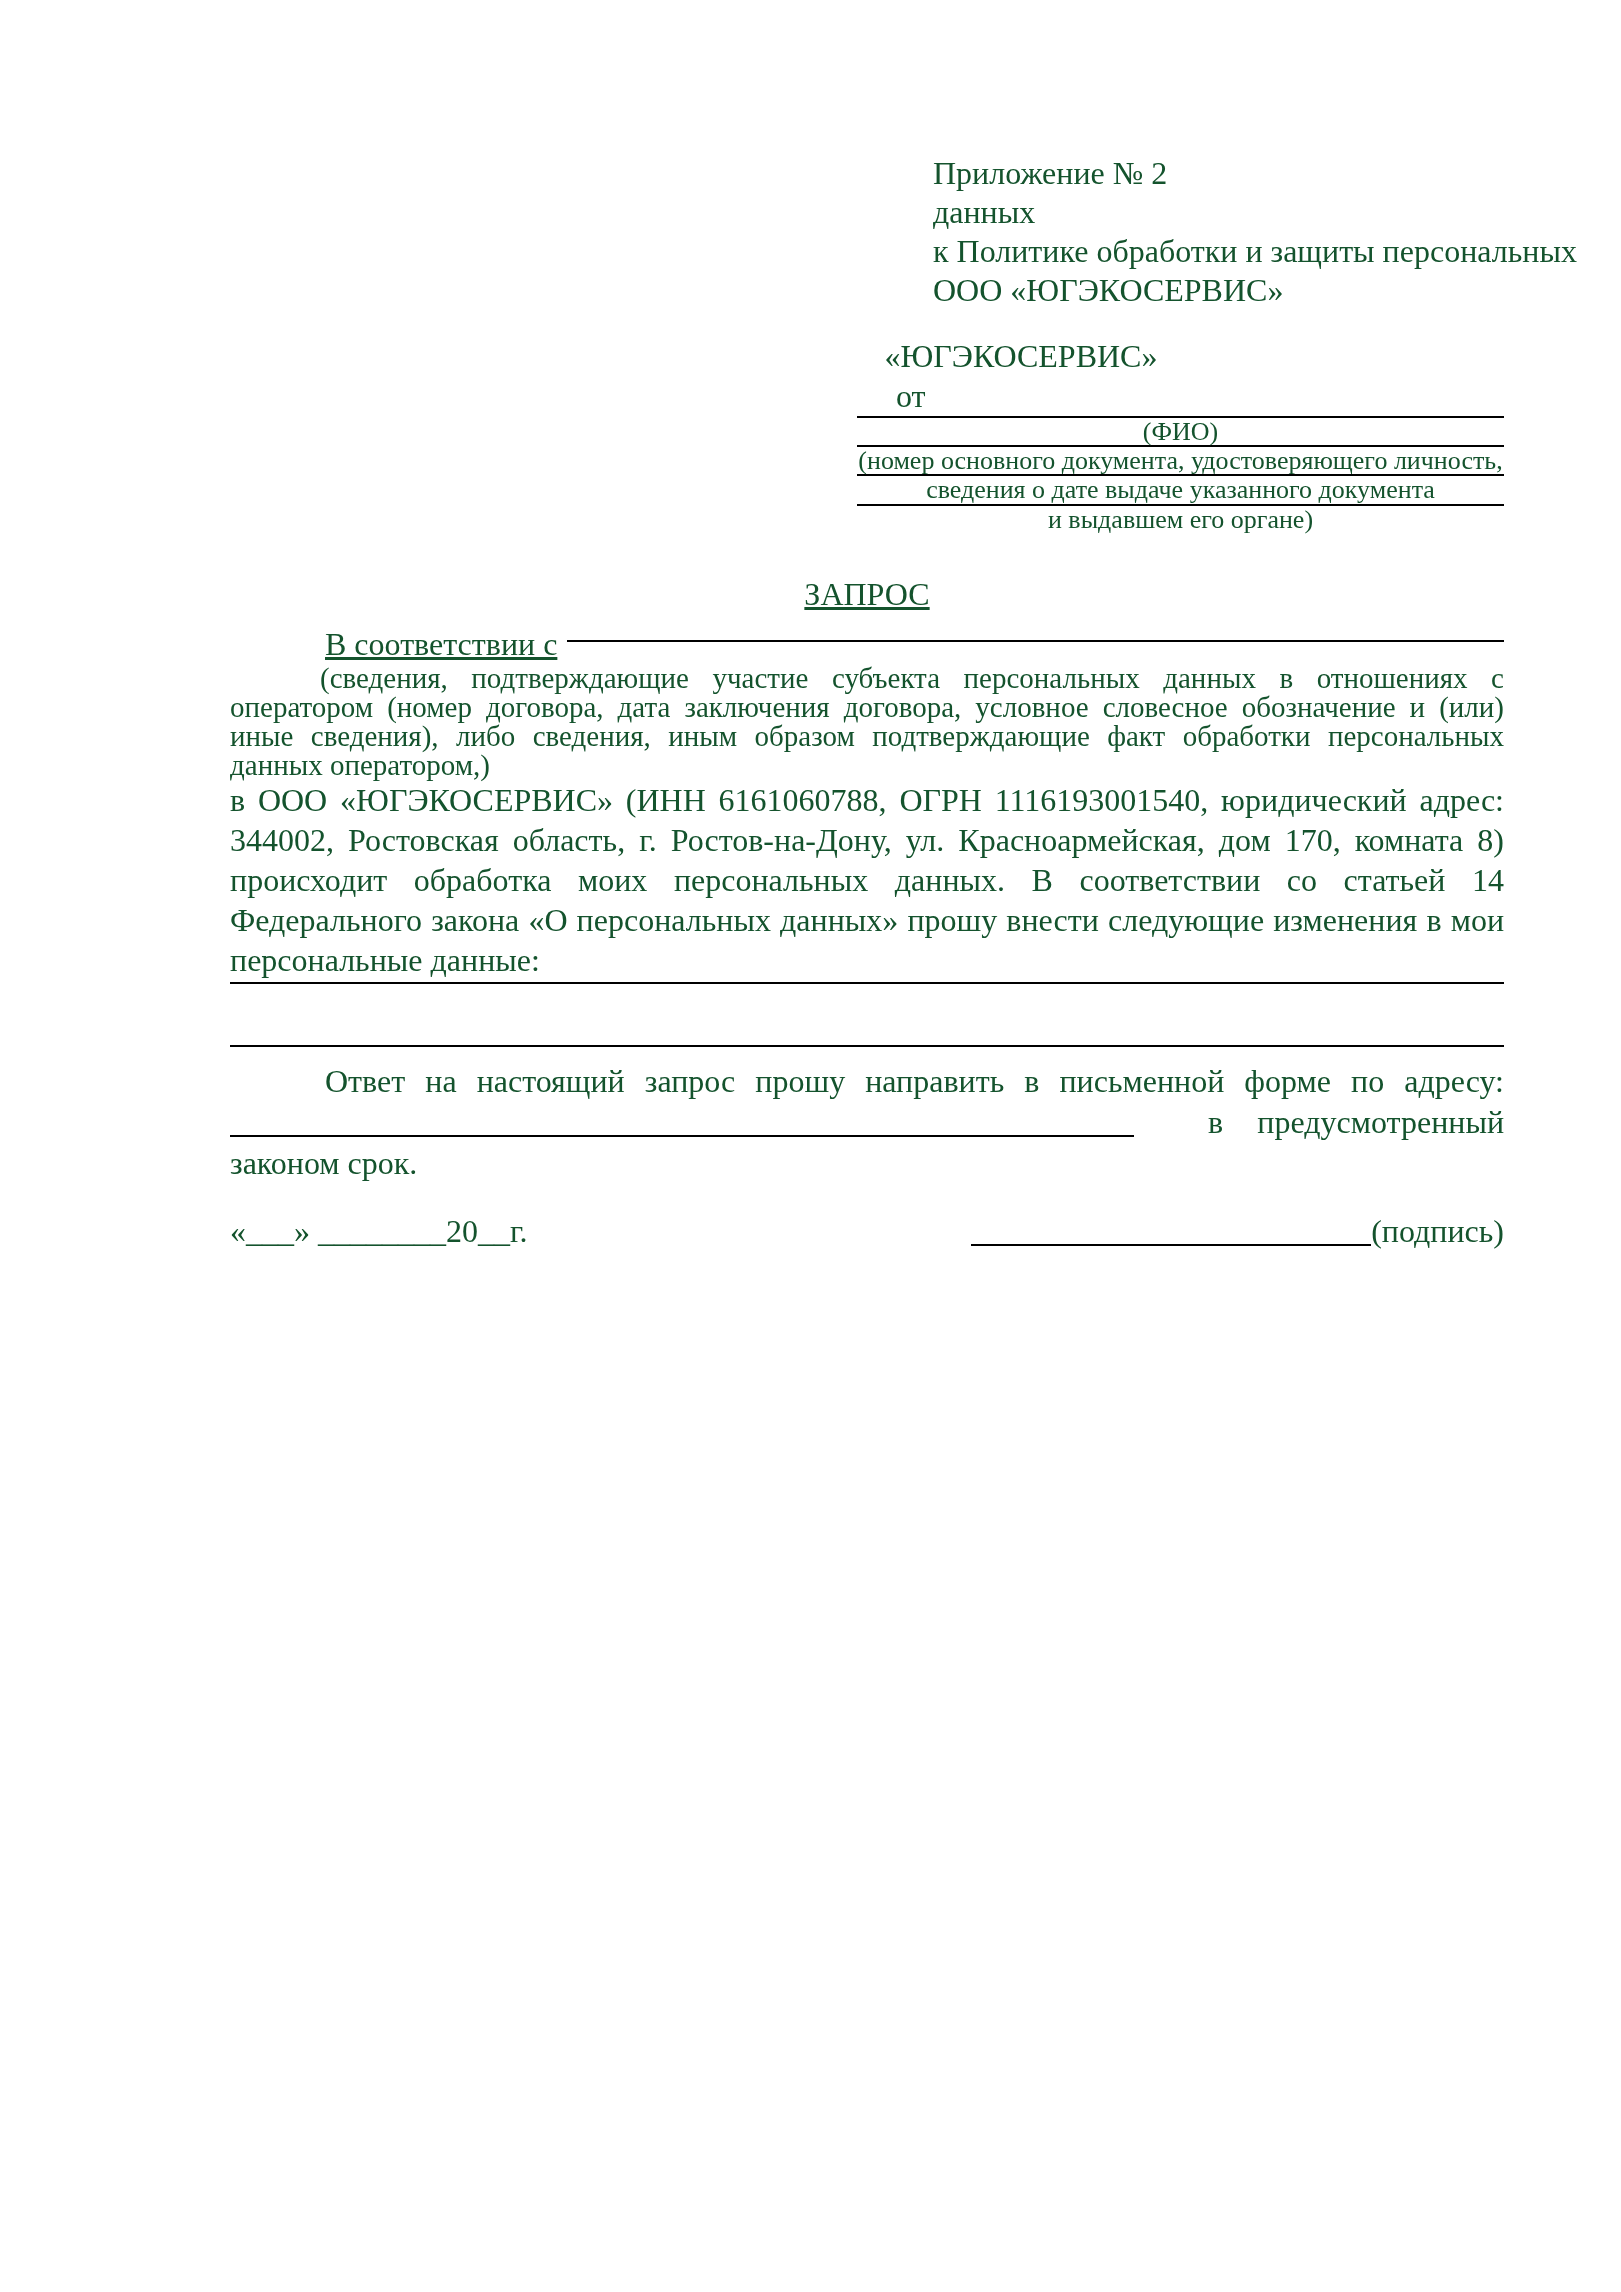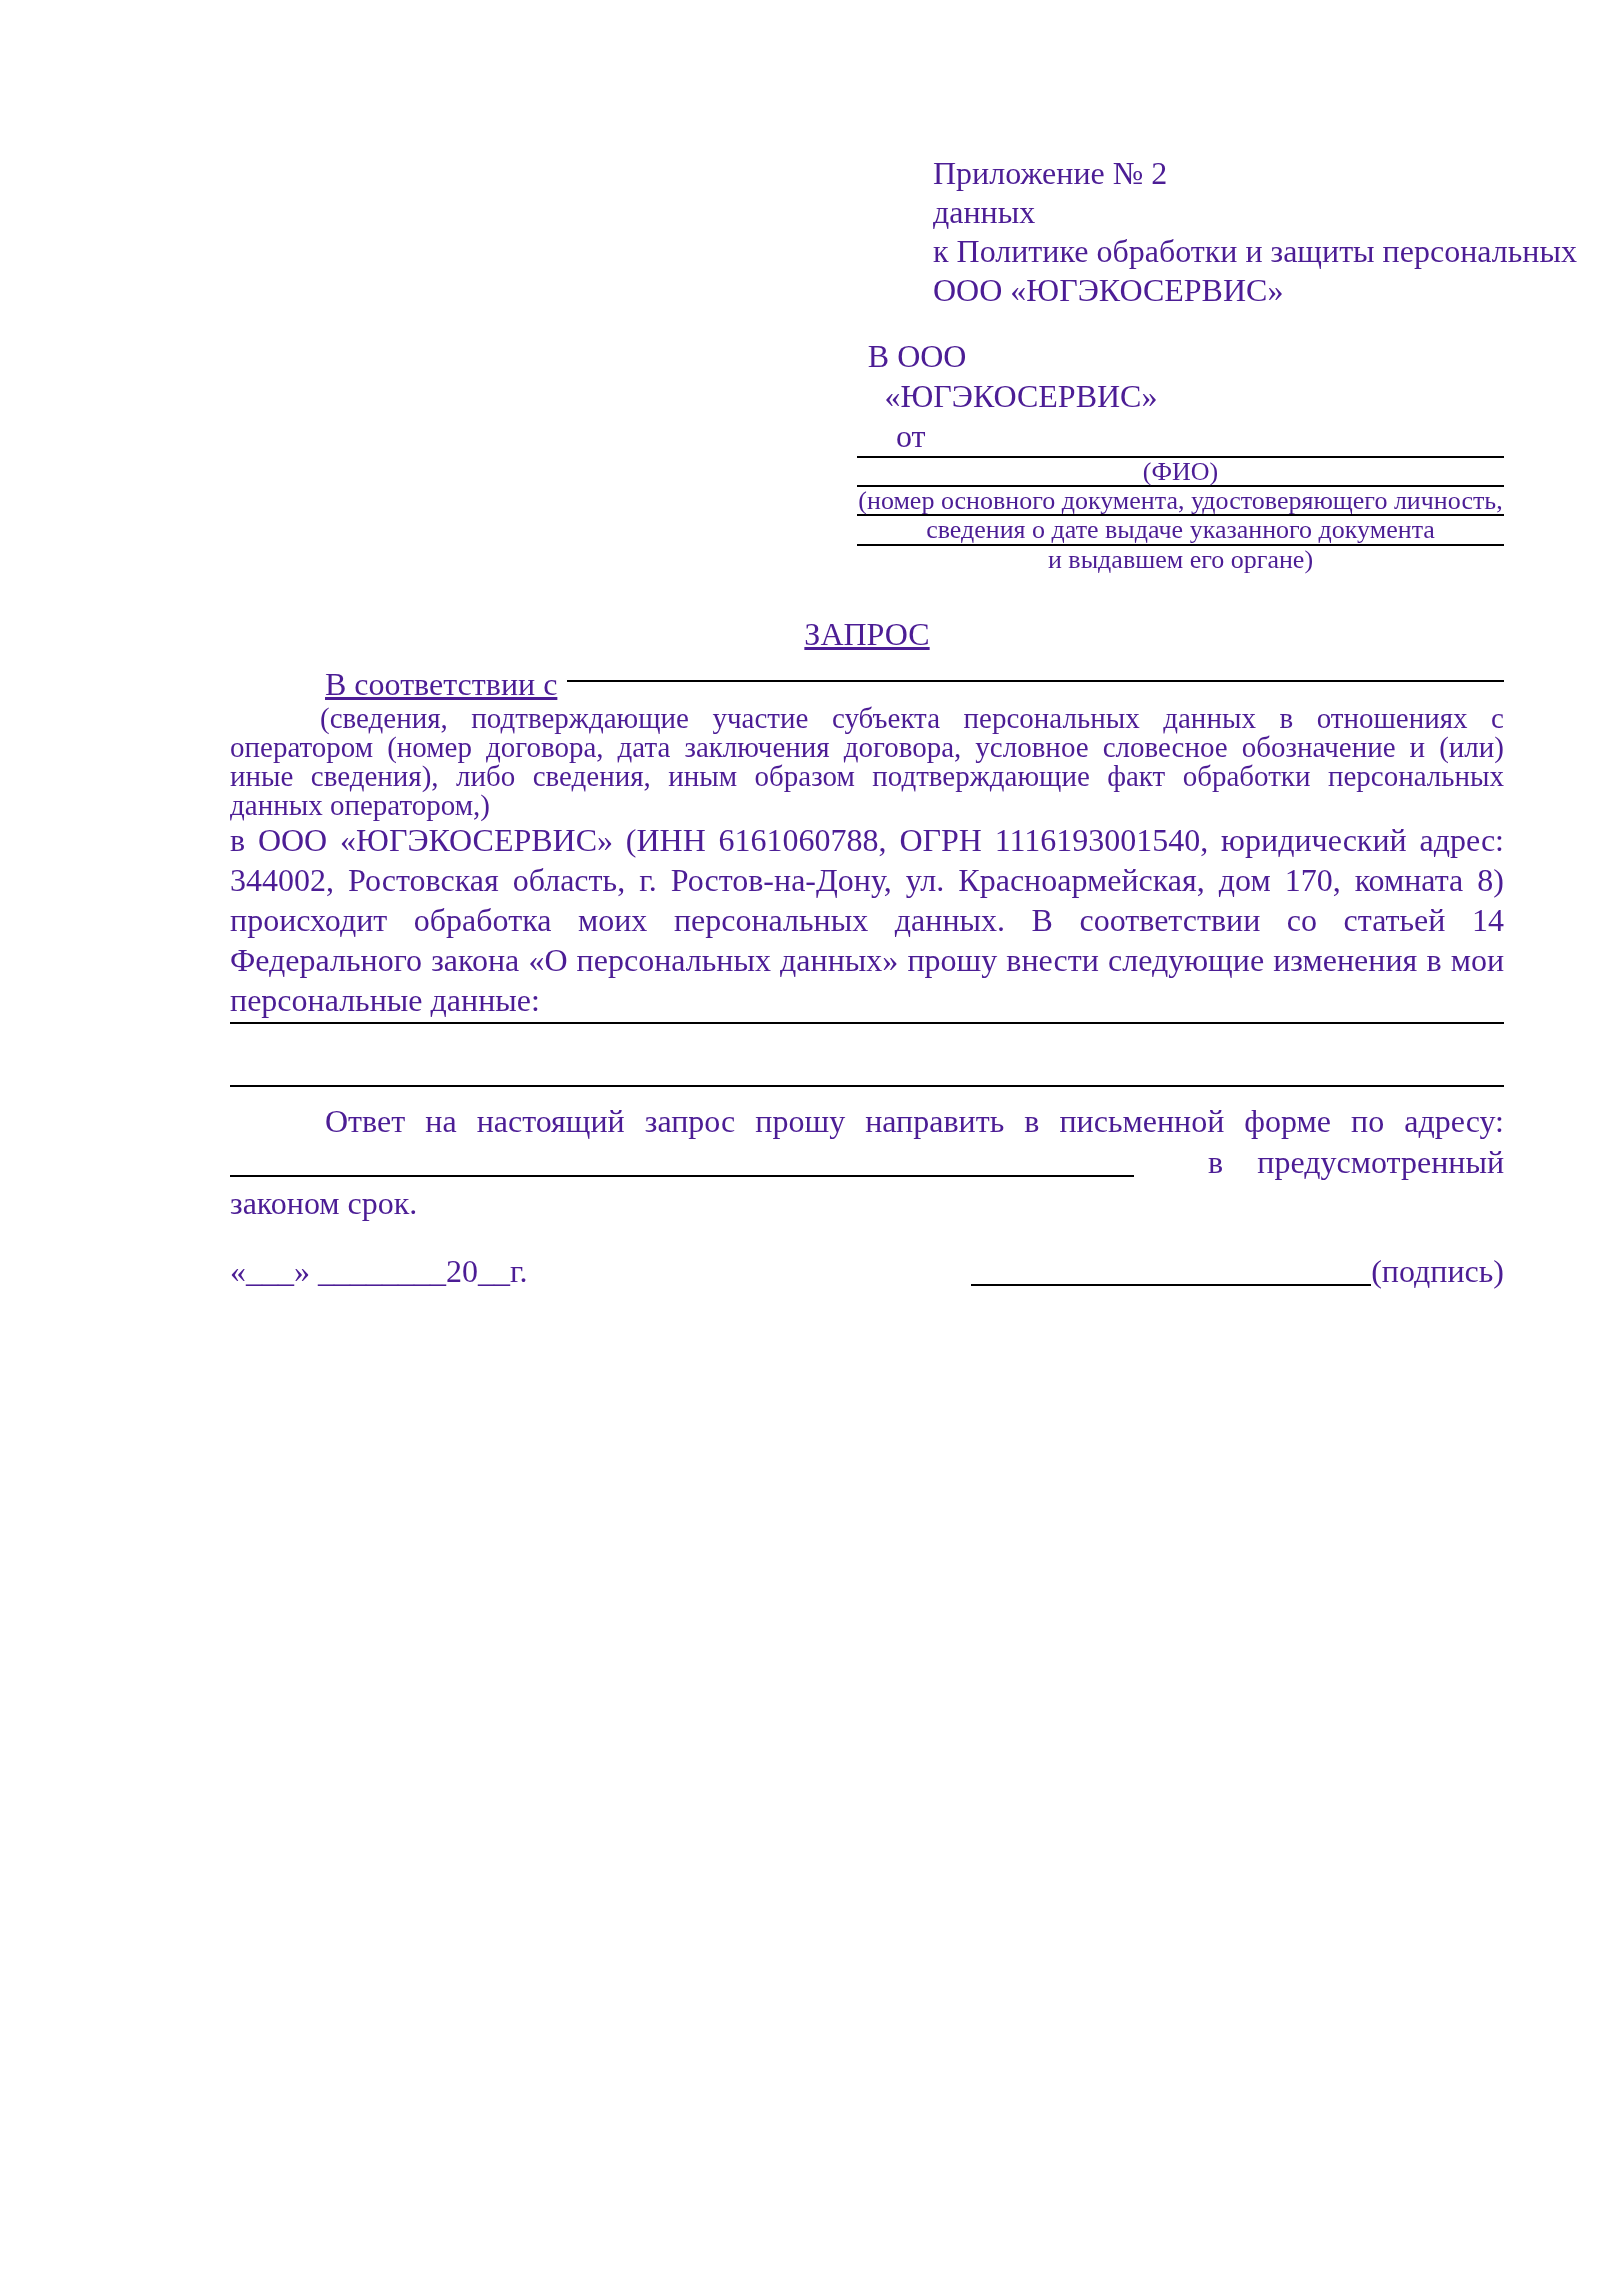--- a/index.html
+++ b/index.html
@@ -2,21 +2,21 @@
 <html lang="ru"><head>
 <meta charset="utf-8">
 <style>
   * { margin: 0; padding: 0; box-sizing: border-box; }
   html, body { background: #ffffff; }
   .page {
     position: relative;
     width: 1621px;
     height: 2293px;
     background: #ffffff;
-    color: #4c1d95;
+    color: #14532d;
     font-family: "Liberation Serif", "DejaVu Serif", serif;
     font-size: 32px;
     line-height: 40px;
     padding: 154px 117px 12px 230px;
     overflow: hidden;
   }
   
   .header-block { margin-left: 703px; width: 627px; line-height: 39px; }
   .header-block div { white-space: nowrap; }
   
@@ -79,21 +79,20 @@
 
   <div class="header-block">
     <div>Приложение № 2</div>
     <div>данных</div>
     <div>к Политике обработки и защиты персональных</div>
     <div>ООО «ЮГЭКОСЕРВИС»</div>
   </div>
 
 
   <div class="addressee">
-    <div class="addr-line1">В ООО</div>
     <div class="addr-line2">«ЮГЭКОСЕРВИС»</div>
     <div class="addr-line3">от</div>
 
     <div class="rule"></div>
     <div class="field-caption">(ФИО)</div>
 
     <div class="rule field-gap"></div>
     <div class="field-caption">(номер основного документа, удостоверяющего личность,</div>
 
     <div class="rule field-gap"></div>

